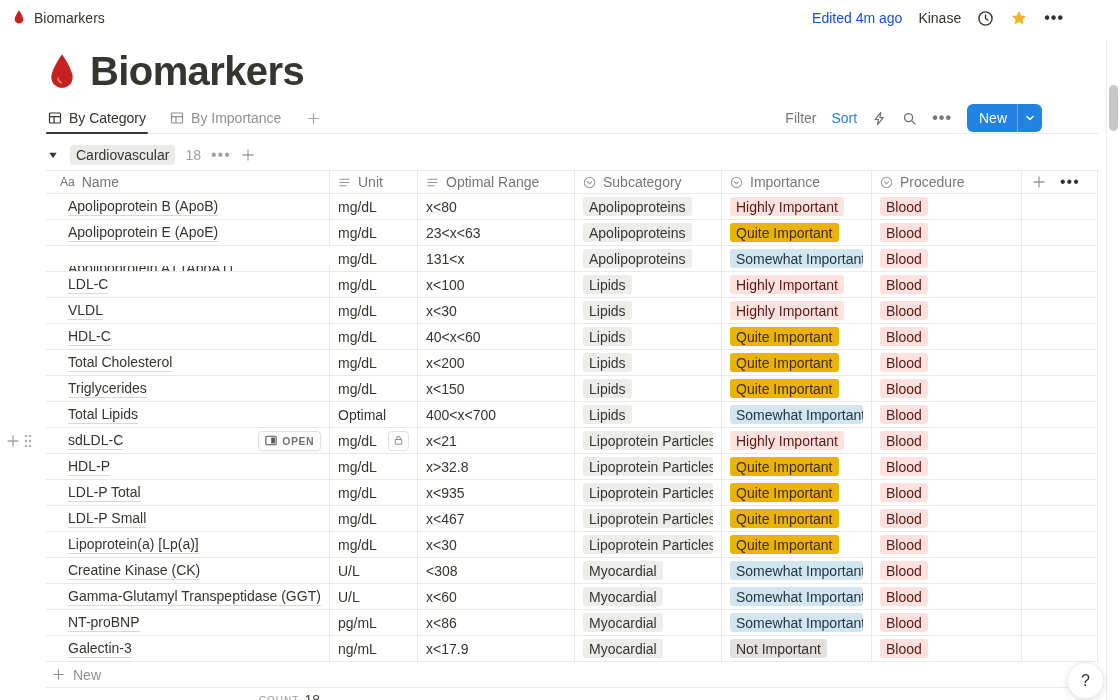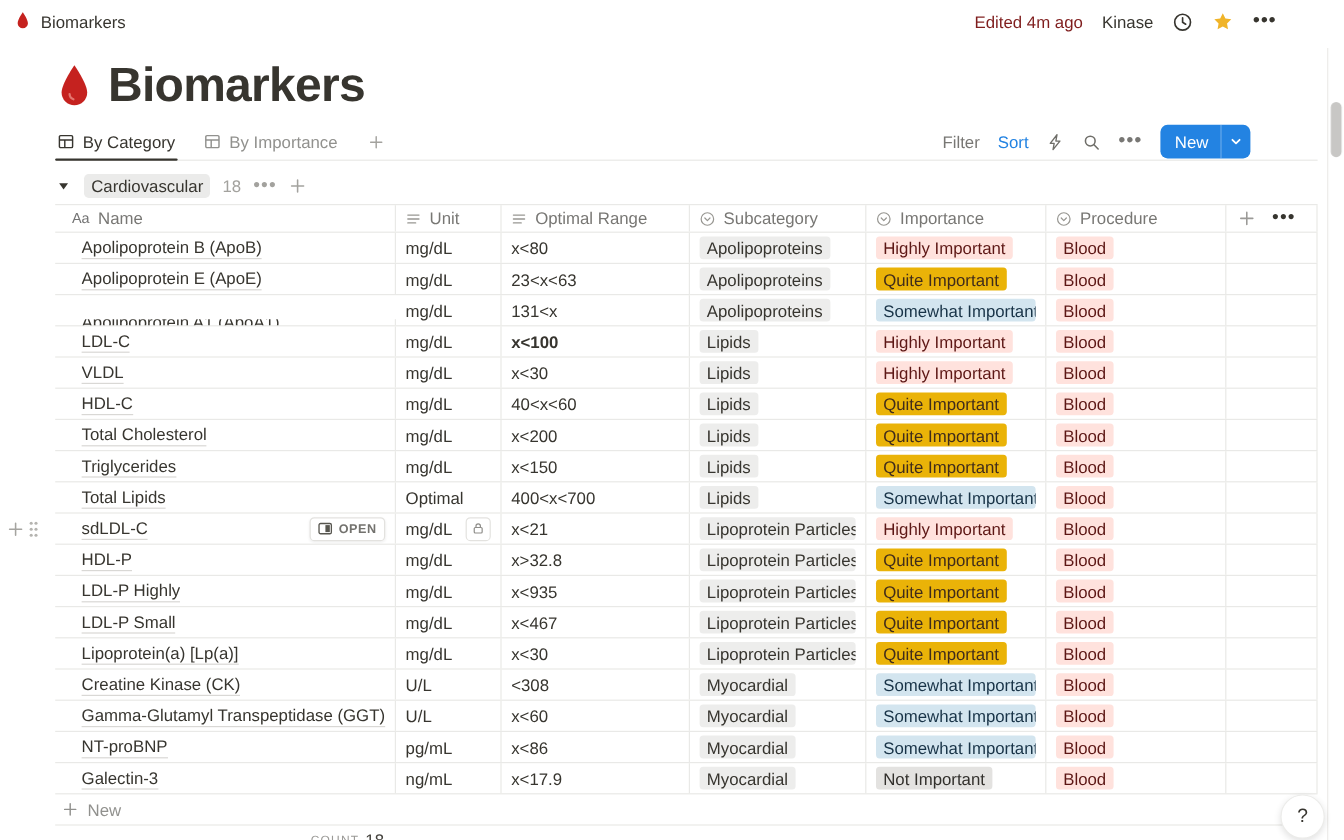--- a/index.html
+++ b/index.html
@@ -3,21 +3,21 @@
 <meta charset="utf-8">
 <style>
   * { box-sizing: border-box; margin: 0; padding: 0; }
   html,body { width:1120px; height:700px; overflow:hidden; background:#fff;
     font-family:"Liberation Sans","DejaVu Sans",sans-serif; color:#37352f; font-size:14px; }
 
   
   .topbar { height:32px; display:flex; align-items:center; justify-content:space-between; padding:4px 12px 0 12px; }
   .breadcrumb { display:flex; align-items:center; gap:8px; font-size:14px; color:#37352f; cursor:pointer; }
   .topbar-right { display:flex; align-items:center; gap:16px; margin-right:44px; }
-  .edited { color:#7f1d1d; }
+  .edited { color:#1d4ed8; }
   .share { font-weight:500; color:#37352f; }
   .icon-btn { display:flex; align-items:center; color:#37352f; }
   .dots-h { font-size:16px; letter-spacing:1px; color:#37352f; font-weight:700; line-height:1; }
 
   
   .content { margin-left:46px; width:1052px; }
   .page-title-row { display:flex; align-items:flex-end; gap:12px; margin-top:14px; height:48px; }
   .page-title-row h1 { font-size:40px; font-weight:700; letter-spacing:-0.6px; color:#37352f; line-height:46px; }
 
   
@@ -322,21 +322,21 @@
           </div>
           <div class="td-add"></div>
         </div>
         <div class="trow">
           <div class="td td-name" style="width: 284px;">
             <span class="nm">LDL-C</span>
           </div>
           <div class="td" style="width: 88px;">
             <span>mg/dL</span>
           </div>
-          <div class="td" style="width: 157px; font-weight: bold;">
+          <div class="td" style="width: 157px;">
             <span>x&lt;100</span>
           </div>
           <div class="td" style="width: 147px;">
             <span class="tag tag-graylight">Lipids</span>
           </div>
           <div class="td" style="width: 150px;">
             <span class="tag tag-red">Highly Important</span>
           </div>
           <div class="td" style="width: 150px;">
             <span class="tag tag-red">Blood</span>
@@ -517,21 +517,21 @@
           <div class="td" style="width: 150px;">
             <span class="tag tag-yellow">Quite Important</span>
           </div>
           <div class="td" style="width: 150px;">
             <span class="tag tag-red">Blood</span>
           </div>
           <div class="td-add"></div>
         </div>
         <div class="trow">
           <div class="td td-name" style="width: 284px;">
-            <span class="nm">LDL-P Highly</span>
+            <span class="nm">LDL-P Total</span>
           </div>
           <div class="td" style="width: 88px;">
             <span>mg/dL</span>
           </div>
           <div class="td" style="width: 157px;">
             <span>x&lt;935</span>
           </div>
           <div class="td" style="width: 147px;">
             <span class="tag tag-graylight">Lipoprotein Particles</span>
           </div>

